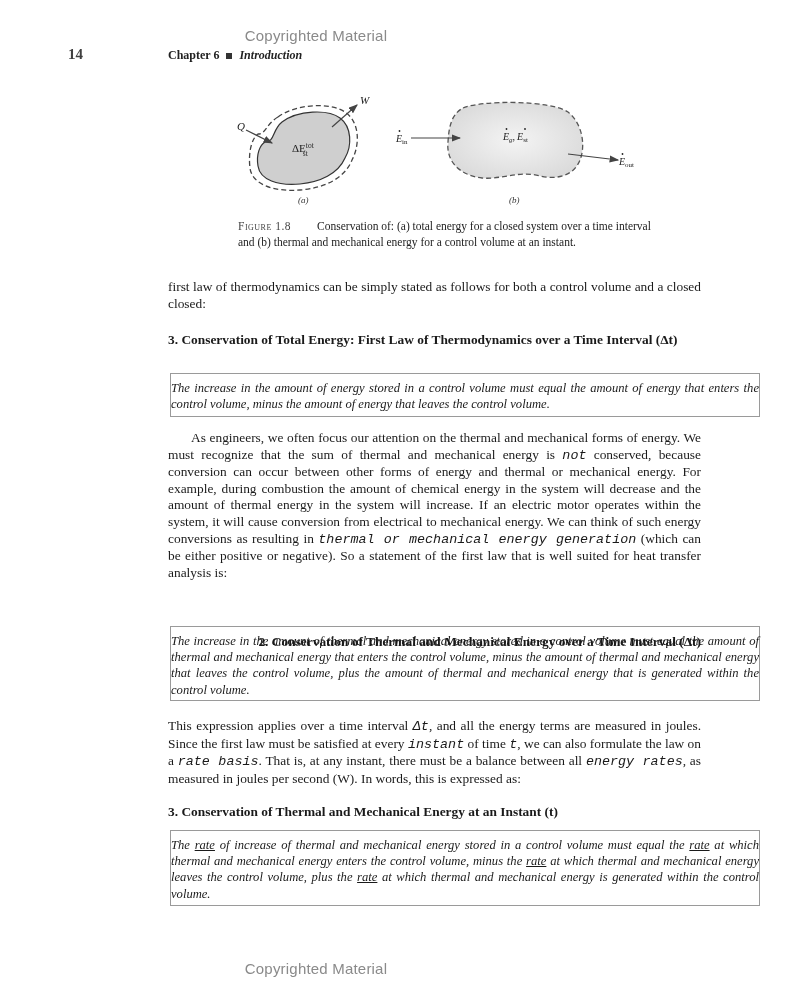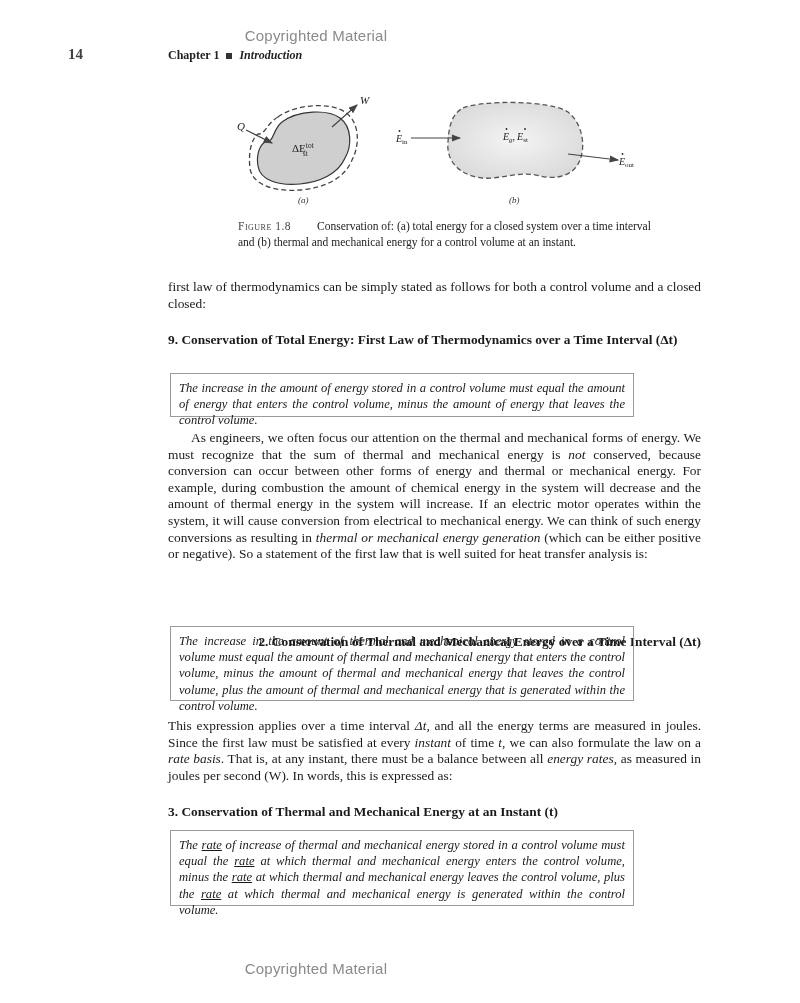--- a/index.html
+++ b/index.html
@@ -10,40 +10,40 @@
   .page-num { position:absolute; left:68px; top:46px; font-family:"Liberation Serif", serif; font-weight:bold; font-size:15px; color:#404040; }
   .running-head { position:absolute; left:168px; top:48px; font-family:"Liberation Serif", serif; font-size:12px; font-weight:bold; color:#222; }
   .running-head .sq { display:inline-block; width:6px; height:6px; background:#333; margin:0 7px 1px 7px; vertical-align:middle; }
   .running-head .ital { font-style:italic; }
   .figure { position:absolute; left:220px; top:90px; width:440px; height:125px; }
   .caption { position:absolute; left:238px; top:218px; width:420px; font-size:11.5px; line-height:16px; color:#222; }
   .caption .fig-label { font-variant:small-caps; letter-spacing:0.5px; color:#444; margin-right:26px; }
   .body { position:absolute; left:168px; width:533px; font-size:13.4px; line-height:16.6px; text-align:justify; color:#1a1a1a; }
   .p1 { top:279px; }
   .h1 { top:332px; font-weight:bold; text-align:left; }
-  .box { position:absolute; left:170px; width:464px; border:1px solid #9a9a9a; padding:6px 8px; box-sizing:border-box; font-style:italic; font-size:12.6px; line-height:16.2px; text-align:justify; color:#1a1a1a; }
+  .box { position:absolute; left:170px; width:590px; border:1px solid #9a9a9a; padding:6px 0; box-sizing:border-box; font-style:italic; font-size:12.6px; line-height:16.2px; text-align:justify; color:#1a1a1a; }
   .box1 { top:373px; height:44px; }
   .p2 { top:430px; text-indent:23px; }
   .h2 { top:600px; font-weight:bold; text-align:right;margin-top:34px; }
   .box2 { top:626px; height:75px; }
   .p3 { top:718px; }
   .h3 { top:804px; font-weight:bold; text-align:left; }
   .box3 { top:830px; height:76px; }
   .u { text-decoration:underline; }
-  .it { font-style:italic; }
+  .it { font-style:italic;font-family:Liberation Mono, monospace; }
   svg text { font-family:"Liberation Serif", serif; }
 </style>
 </head>
 <body>
 
 <div class="watermark wm-top">Copyrighted Material</div>
 
 <div class="page-num">14</div>
 <div class="running-head">
-  <span>Chapter 1</span><span class="sq"></span><span class="ital">Introduction</span>
+  <span>Chapter 6</span><span class="sq"></span><span class="ital">Introduction</span>
 </div>
 
 <div class="figure">
   <svg width="440" height="125" viewBox="0 0 440 125">
     <defs>
       <marker id="arr" markerWidth="8" markerHeight="6" refX="7" refY="3" orient="auto">
         <path d="M0,0 L8,3 L0,6 Z" fill="#444"></path>
       </marker>
       <radialGradient id="gb" cx="50%" cy="50%" r="60%">
         <stop offset="0%" stop-color="#f4f4f4"></stop>
@@ -77,21 +77,21 @@
     </g>
   </svg>
 </div>
 
 <div class="caption">
   <span class="fig-label">Figure 1.8</span><span>Conservation of: (a) total energy for a closed system over a time interval and (b) thermal and mechanical energy for a control volume at an instant.</span>
 </div>
 
 <div class="body p1">first law of thermodynamics can be simply stated as follows for both a control volume and a closed closed:</div>
 
-<div class="body h1">9. Conservation of Total Energy: First Law of Thermodynamics over a Time Interval (Δt)</div>
+<div class="body h1">3. Conservation of Total Energy: First Law of Thermodynamics over a Time Interval (Δt)</div>
 
 <div class="box box1">The increase in the amount of energy stored in a control volume must equal the amount of energy that enters the control volume, minus the amount of energy that leaves the control volume.</div>
 
 <div class="body p2"><span>As engineers, we often focus our attention on the thermal and mechanical forms of energy. We must recognize that the sum of thermal and mechanical energy is </span><span class="it">not</span><span> conserved, because conversion can occur between other forms of energy and thermal or mechanical energy. For example, during combustion the amount of chemical energy in the system will decrease and the amount of thermal energy in the system will increase. If an electric motor operates within the system, it will cause conversion from electrical to mechanical energy. We can think of such energy conversions as resulting in </span><span class="it">thermal or mechanical energy generation</span><span> (which can be either positive or negative). So a statement of the first law that is well suited for heat transfer analysis is:</span></div>
 
 <div class="body h2">2. Conservation of Thermal and Mechanical Energy over a Time Interval (Δt)</div>
 
 <div class="box box2">The increase in the amount of thermal and mechanical energy stored in a control volume must equal the amount of thermal and mechanical energy that enters the control volume, minus the amount of thermal and mechanical energy that leaves the control volume, plus the amount of thermal and mechanical energy that is generated within the control volume.</div>
 
 <div class="body p3"><span>This expression applies over a time interval </span><span class="it">Δt</span><span>, and all the energy terms are measured in joules. Since the first law must be satisfied at every </span><span class="it">instant</span><span> of time </span><span class="it">t</span><span>, we can also formulate the law on a </span><span class="it">rate basis</span><span>. That is, at any instant, there must be a balance between all </span><span class="it">energy rates</span><span>, as measured in joules per second (W). In words, this is expressed as:</span></div>

